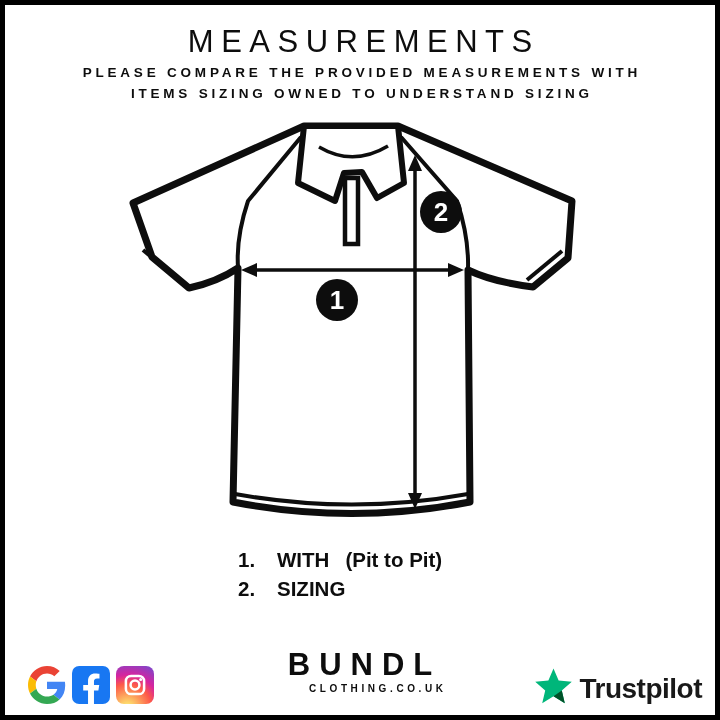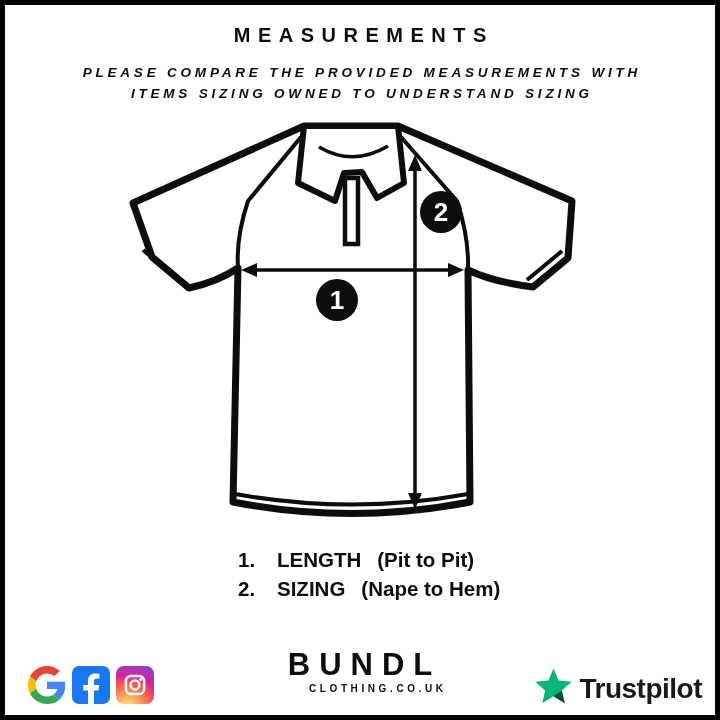--- a/index.html
+++ b/index.html
@@ -4,25 +4,25 @@
 <style>
   html,body{margin:0;padding:0;background:#e8e8e8;}
   #canvas{
     position:relative;width:720px;height:720px;box-sizing:border-box;
     background:#ffffff;border:5px solid #000;overflow:hidden;
     font-family:"Liberation Sans",sans-serif;color:#0d0d0d;
   }
   
   .title{
     position:absolute;top:19px;left:0;width:100%;text-align:center;
-    font-size:20px;font-weight:700;letter-spacing:7.5px;text-indent:7.5px;
+    font-size:31px;font-weight:400;letter-spacing:7.5px;text-indent:7.5px;
   }
   .subtitle{
     position:absolute;top:57px;left:0;width:100%;text-align:center;
-    font-size:13.5px;font-weight:700;letter-spacing:3.8px;text-indent:3.8px;line-height:21px;font-style:italic;
+    font-size:13.5px;font-weight:700;letter-spacing:3.8px;text-indent:3.8px;line-height:21px;
   }
   
   svg.diagram{position:absolute;left:0;top:0;width:720px;height:720px;}
   .marker-num{font-family:"Liberation Sans",sans-serif;font-size:26px;font-weight:700;fill:#fff;}
   
   .legend{position:absolute;top:540px;left:233px;}
   .legend-row{display:flex;align-items:baseline;font-size:20.5px;font-weight:700;line-height:29px;}
   .legend-num{width:22px;}
   .legend-label{margin-left:17px;}
   .legend-detail{margin-left:16px;}
@@ -78,27 +78,26 @@
     </g>
     <g>
       <circle cx="436" cy="207" r="21" fill="#0d0d0d"></circle>
       <text class="marker-num" x="436" y="216" text-anchor="middle">2</text>
     </g>
   </svg>
 
   <div class="legend">
     <div class="legend-row">
       <span class="legend-num">1.</span>
-      <span class="legend-label">LENGTH</span>
+      <span class="legend-label">WITH</span>
       <span class="legend-detail">(Pit to Pit)</span>
     </div>
     <div class="legend-row">
       <span class="legend-num">2.</span>
       <span class="legend-label">SIZING</span>
-      <span class="legend-detail">(Nape to Hem)</span>
     </div>
   </div>
 
   <div class="social">
     <svg width="38" height="38" viewBox="0 0 48 48">
       <path fill="#EA4335" d="M24 9.5c3.54 0 6.71 1.22 9.21 3.6l6.85-6.85C35.9 2.38 30.47 0 24 0 14.62 0 6.51 5.38 2.56 13.22l7.98 6.19C12.43 13.72 17.74 9.5 24 9.5z"></path>
       <path fill="#4285F4" d="M46.98 24.55c0-1.57-.15-3.09-.38-4.55H24v9.02h12.94c-.58 2.96-2.26 5.48-4.78 7.18l7.73 6c4.51-4.18 7.09-10.36 7.09-17.65z"></path>
       <path fill="#FBBC05" d="M10.53 28.59c-.48-1.45-.76-2.99-.76-4.59s.27-3.14.76-4.59l-7.98-6.19C.92 16.46 0 20.12 0 24c0 3.88.92 7.54 2.56 10.78l7.97-6.19z"></path>
       <path fill="#34A853" d="M24 48c6.48 0 11.93-2.13 15.89-5.81l-7.73-6c-2.15 1.45-4.92 2.3-8.16 2.3-6.26 0-11.57-4.22-13.47-9.91l-7.98 6.19C6.51 42.62 14.62 48 24 48z"></path>
     </svg>

